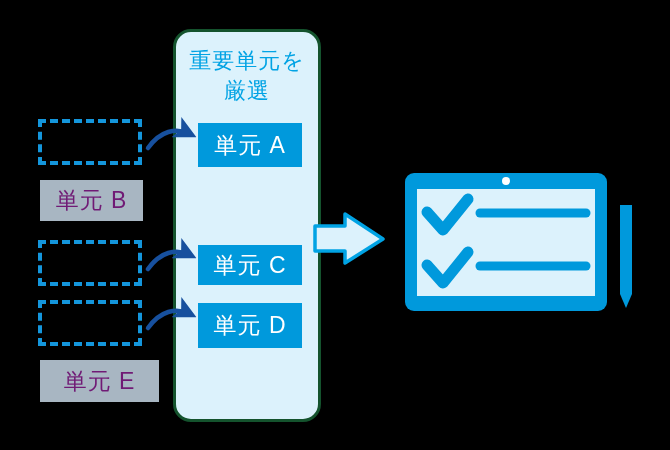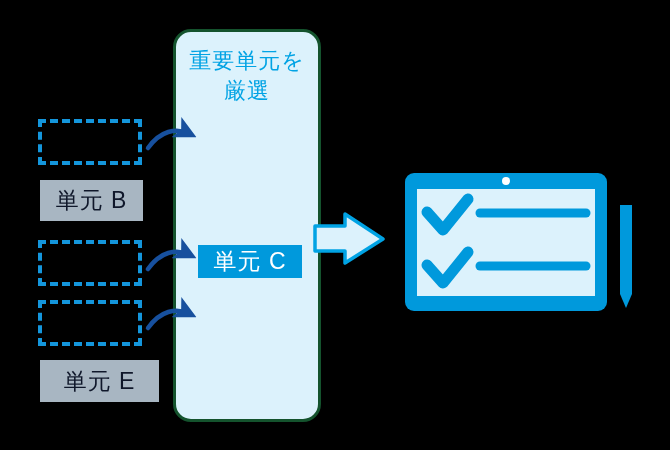--- a/index.html
+++ b/index.html
@@ -28,21 +28,21 @@
     border: 4px dashed #1496DC;
     background: transparent;
   }
   .gray-box {
     position: absolute;
     box-sizing: border-box;
     background: #A8B6C2;
     display: flex;
     align-items: center;
     justify-content: center;
-    color: #0f172a;
+    color: #701a75;
     font-size: 23px;
     letter-spacing: 1px;
     white-space: nowrap;
   }
 
   
   #selection-panel {
     position: absolute;
     box-sizing: border-box;
     background: #DCF2FC;
@@ -102,25 +102,31 @@
 
   <div class="gray-box" style="left:40px; top:360px; width:119px; height:42px;">
     <span>単元 E</span>
   </div>
 
   <div id="selection-panel" style="left:173px; top:29px; width:148px; height:393px;">
 
     <div id="panel-title">重要単元を
 厳選</div>
 
+    <div class="sel-box" style="left:22px; top:91px; width:104px; height:44px;">
+      <span>単元 A</span>
+    </div>
 
-    <div class="sel-box" style="left:22px; top:213px; width:104px; height:33px;">
+    <div class="sel-box" style="left:22px; top:213px; width:104px; height:40px;">
       <span>単元 C</span>
     </div>
 
+    <div class="sel-box" style="left:22px; top:271px; width:104px; height:45px;">
+      <span>単元 D</span>
+    </div>
   </div>
 
   <svg class="overlay" viewBox="0 0 670 450" xmlns="http://www.w3.org/2000/svg">
     <defs>
       <marker id="navyhead" markerWidth="5" markerHeight="5" refX="3.4" refY="2.5" orient="auto" markerUnits="strokeWidth">
         <path d="M0,0 L5,2.5 L0,5 L1.2,2.5 Z" fill="#17509E"></path>
       </marker>
     </defs>
 
     <path d="M148,148 C160,131 176,127 190,134" fill="none" stroke="#17509E" stroke-width="4.5" stroke-linecap="round" marker-end="url(#navyhead)"></path>

